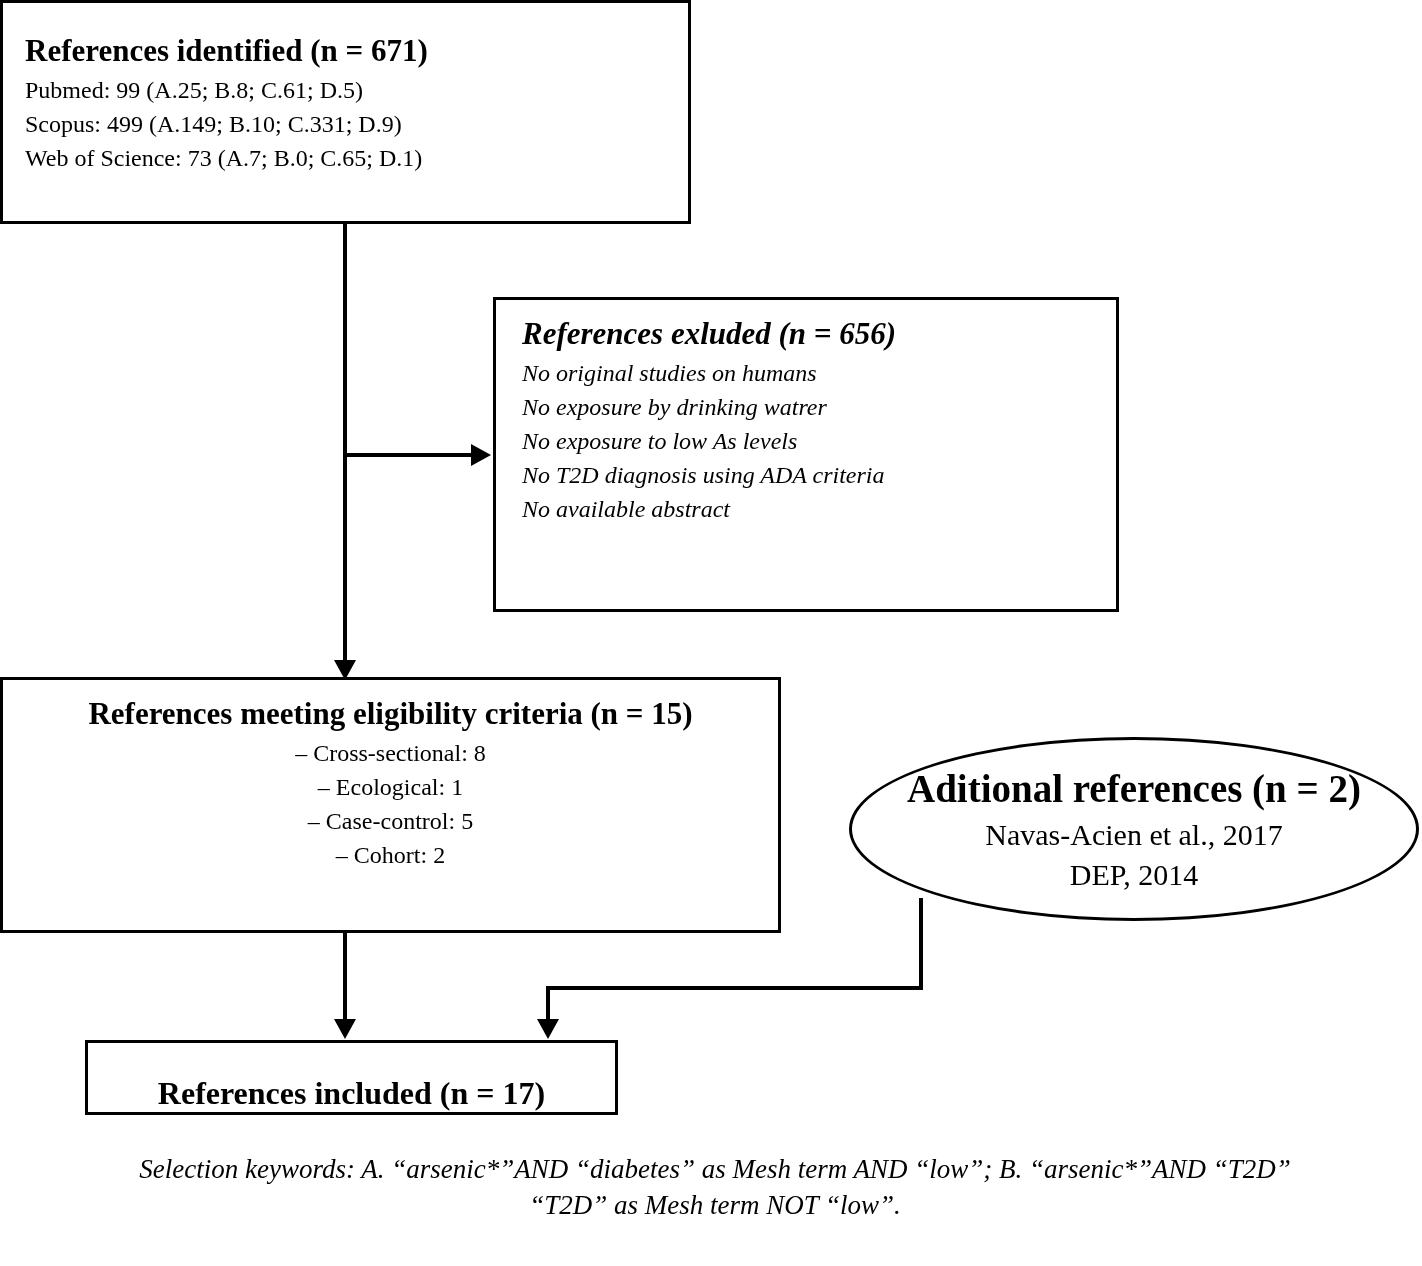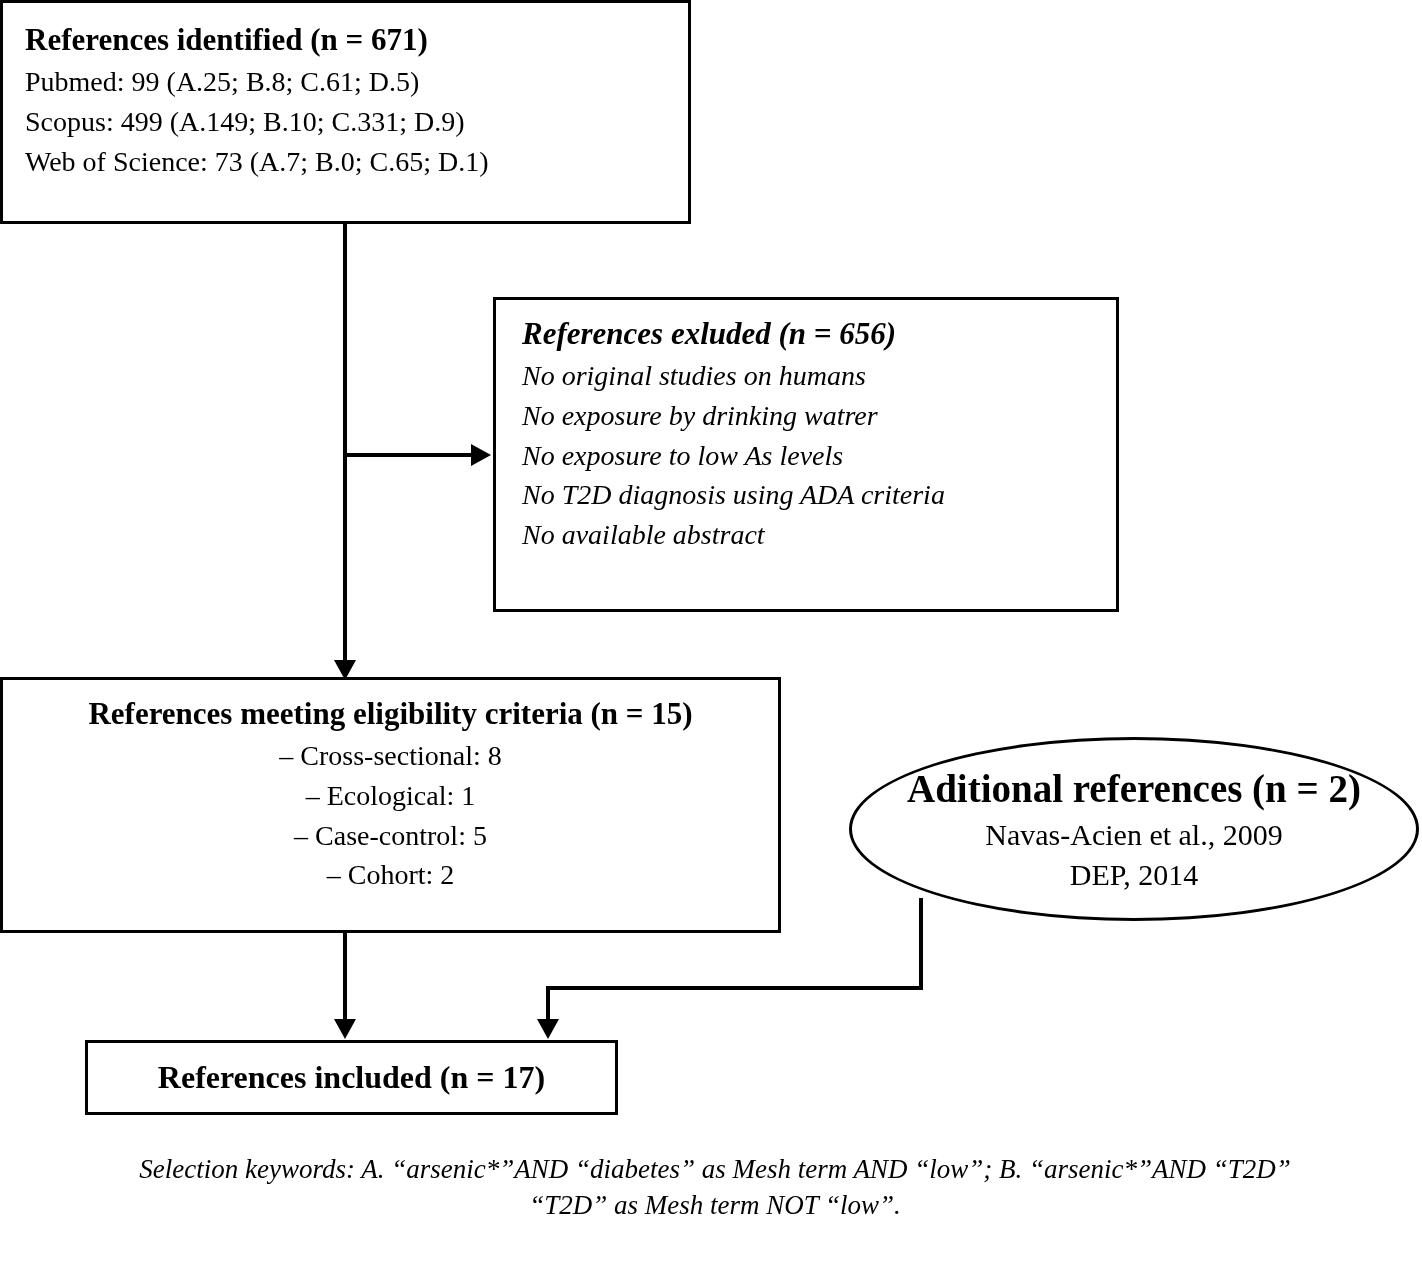--- a/index.html
+++ b/index.html
@@ -18,50 +18,50 @@
   }
 
   
   .box {
     position: absolute;
     box-sizing: border-box;
     border: 3px solid #000000;
     background: #ffffff;
   }
   .box-inner {
-    padding: 15px 22px;
+    padding: 26px 22px;
   }
   .title {
     font-weight: bold;
     font-size: 31px;
     line-height: 1.42;
     white-space: nowrap;
   }
   .line {
     font-weight: normal;
-    font-size: 28px;
+    font-size: 24px;
     line-height: 1.42;
     white-space: nowrap;
   }
 
   
   #box-identified { left: 0px; top: 0px; width: 691px; height: 224px; }
 
   
   #box-excluded { left: 493px; top: 297px; width: 626px; height: 315px; }
   #box-excluded .box-inner { padding: 12px 26px; font-style: italic; }
 
   
   #box-eligibility { left: 0px; top: 677px; width: 781px; height: 256px; }
   #box-eligibility .box-inner { padding: 12px 22px; text-align: center; }
 
   
   #box-included { left: 85px; top: 1040px; width: 533px; height: 75px; }
   #box-included .box-inner {
-    padding: 0; height: 100%;
+    padding: 16px; height: 100%;
     display: flex; align-items: center; justify-content: center;
   }
   #box-included .title { font-size: 32px; }
 
   
   #ellipse-additional {
     position: absolute;
     left: 849px; top: 737px;
     width: 570px; height: 184px;
     box-sizing: border-box;
@@ -141,21 +141,21 @@
       <div class="title">References meeting eligibility criteria (n = 15)</div>
       <div class="line">– Cross-sectional: 8</div>
       <div class="line">– Ecological: 1</div>
       <div class="line">– Case-control: 5</div>
       <div class="line">– Cohort: 2</div>
     </div>
   </div>
 
   <div id="ellipse-additional">
     <div class="title">Aditional references (n = 2)</div>
-    <div class="line">Navas-Acien et al., 2009</div>
+    <div class="line">Navas-Acien et al., 2017</div>
     <div class="line">DEP, 2014</div>
   </div>
 
   <div class="box" id="box-included">
     <div class="box-inner">
       <div class="title">References included (n = 17)</div>
     </div>
   </div>
 
   <div class="conn vline" style="left:343px; top:222px; height:454px;"></div>

